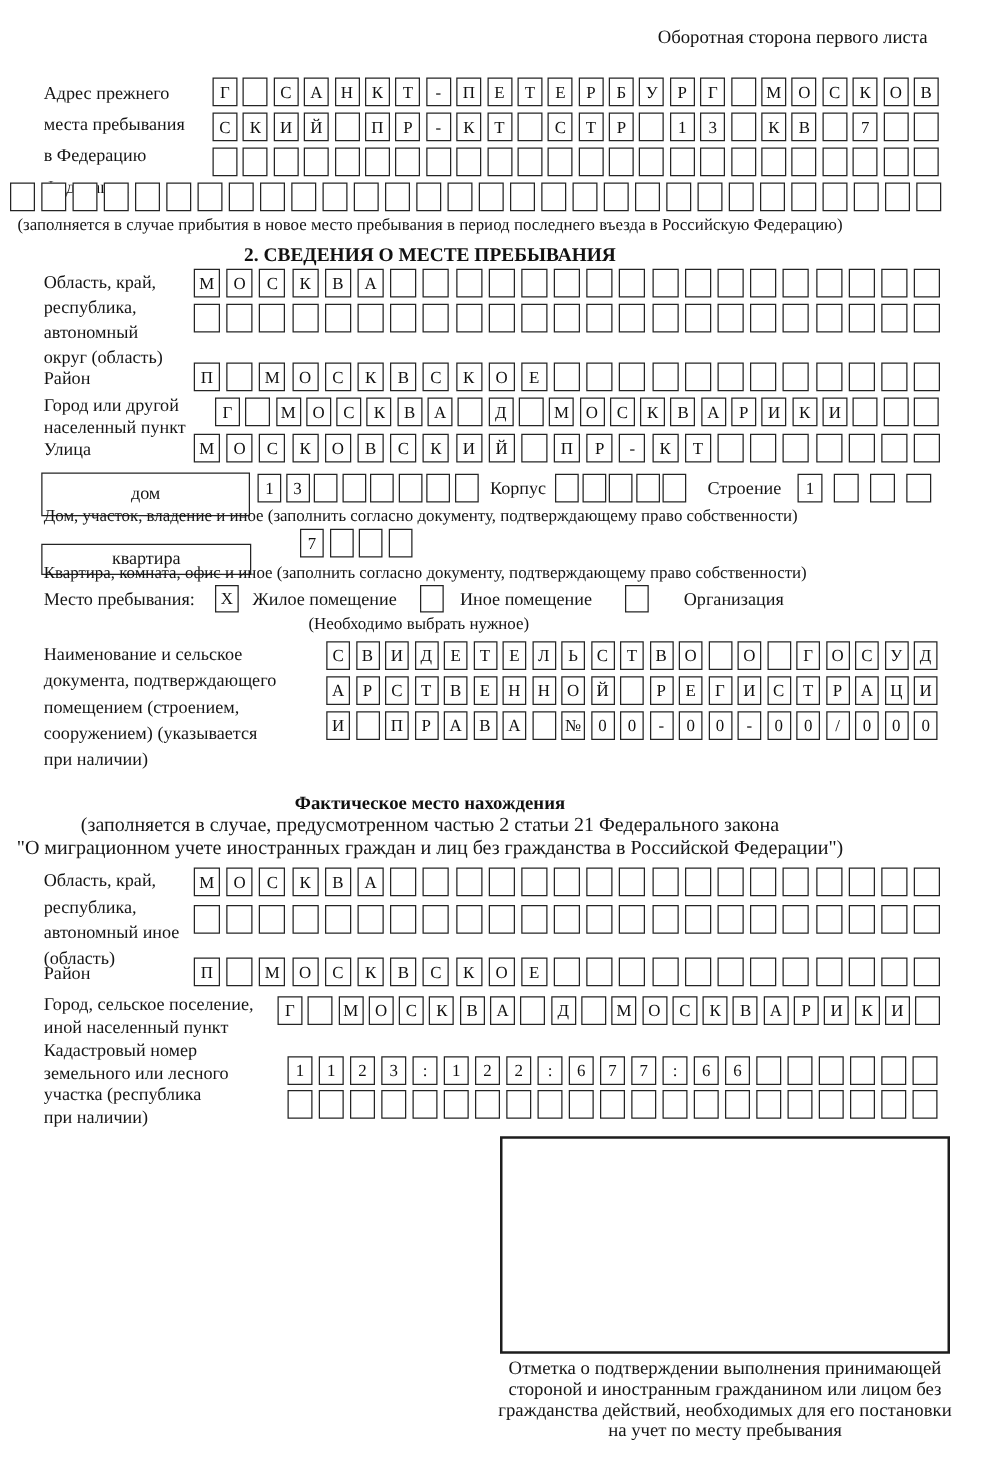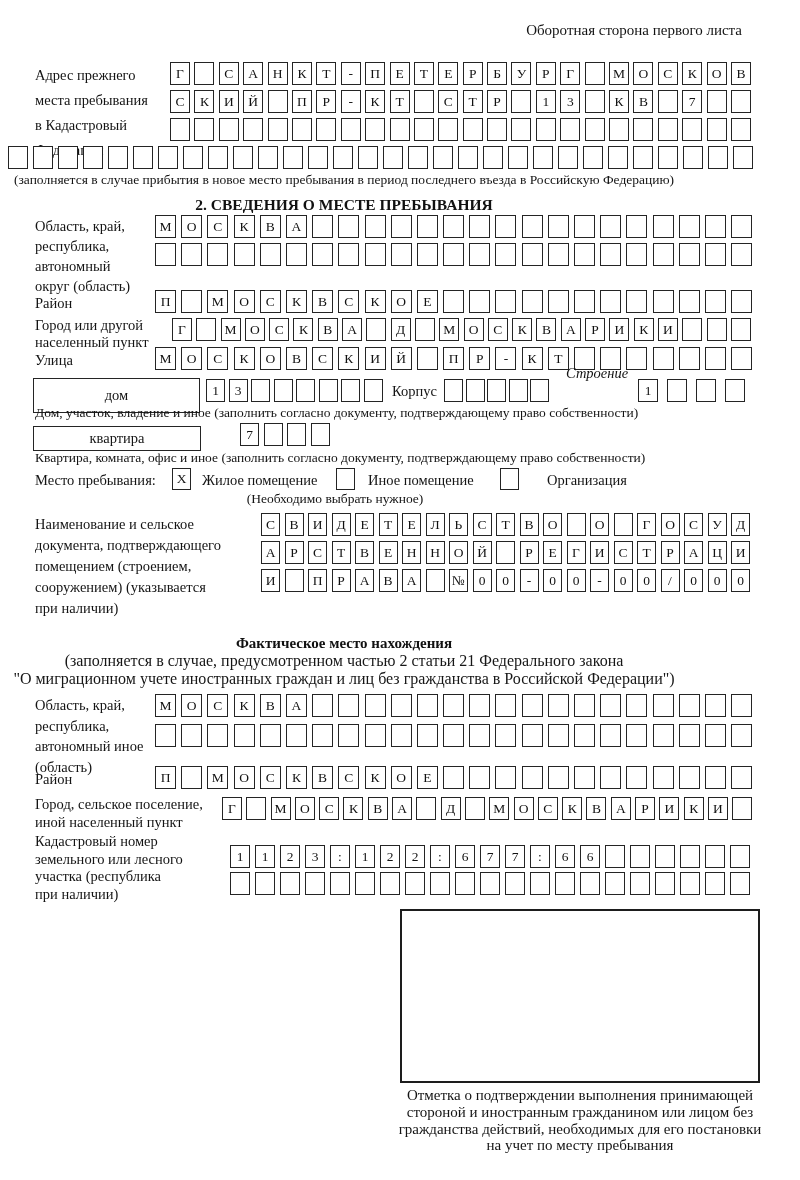--- a/index.html
+++ b/index.html
@@ -34,21 +34,21 @@
   .cap{font-size:15px;line-height:16.8px;text-align:center;color:#141414;}
 </style>
 </head>
 <body>
 
 <div class="abs note" style="top:22px;right:58px;font-size:15px;">Оборотная сторона первого листа</div>
 
 <div class="abs lbl" style="left:35px;top:63px;line-height:25px;">
     <div>Адрес прежнего</div>
     <div>места пребывания</div>
-    <div>в Кадастровый</div>
+    <div>в Федерацию</div>
     <div>Федерации</div>
   </div>
 <div class="abs grid" style="left:170px;top:62px;--cw:20px;--gap:4.4px;">
     <span class="cell">Г</span>
     <span class="cell"></span>
     <span class="cell">С</span>
     <span class="cell">А</span>
     <span class="cell">Н</span>
     <span class="cell">К</span>
     <span class="cell">Т</span>
@@ -312,30 +312,30 @@
     <span class="cell"></span>
   </div>
 <div class="abs lbl" style="left:392px;top:381px;">Корпус</div>
 <div class="abs grid" style="left:444px;top:379px;--cw:19px;--gap:2.6px;">
     <span class="cell"></span>
     <span class="cell"></span>
     <span class="cell"></span>
     <span class="cell"></span>
     <span class="cell"></span>
   </div>
-<div class="abs lbl" style="left:566px;top:363px;font-style:italic;">Строение</div>
+<div class="abs lbl" style="left:566px;top:381px;">Строение</div>
 <div class="abs grid" style="left:638px;top:379px;--cw:20px;--gap:9px;">
     <span class="cell">1</span>
     <span class="cell"></span>
     <span class="cell"></span>
     <span class="cell"></span>
   </div>
 <div class="abs note" style="left:35px;top:405px;">Дом, участок, владение и иное (заполнить согласно документу, подтверждающему право собственности)</div>
 
-<div class="abs namebox" style="left:33px;top:426px;width:168px;height:25px;">квартира</div>
+<div class="abs namebox" style="left:33px;top:435px;width:168px;height:25px;">квартира</div>
 <div class="abs grid" style="left:240px;top:423px;--cw:19px;--gap:4.5px;">
     <span class="cell">7</span>
     <span class="cell"></span>
     <span class="cell"></span>
     <span class="cell"></span>
   </div>
 <div class="abs note" style="left:35px;top:450px;">Квартира, комната, офис и иное (заполнить согласно документу, подтверждающему право собственности)</div>
 
 <div class="abs lbl" style="left:35px;top:470px;">Место пребывания:</div>
 <div class="abs chk" style="left:172px;top:468px;">X</div>

